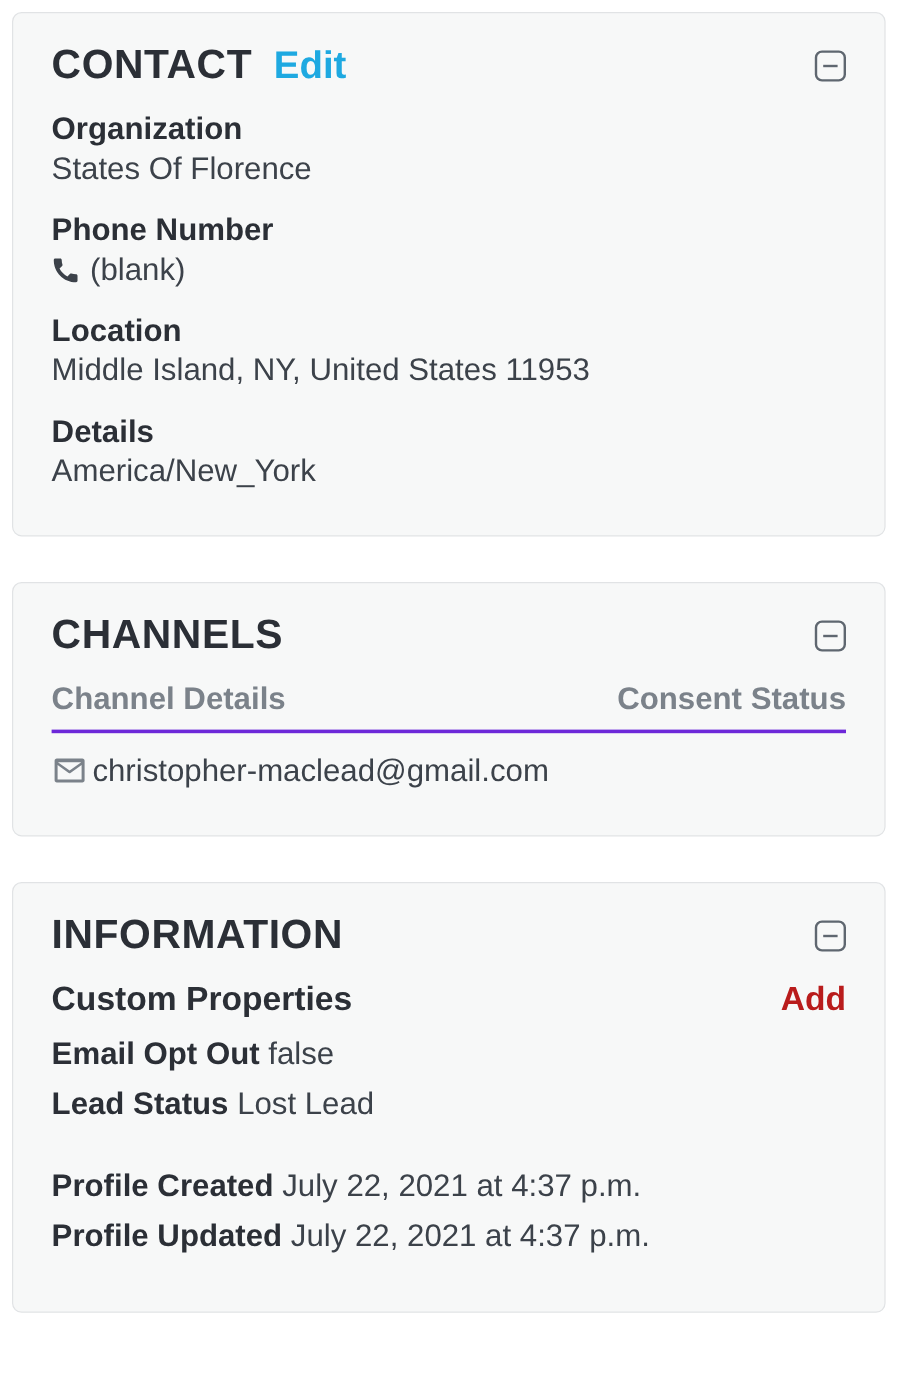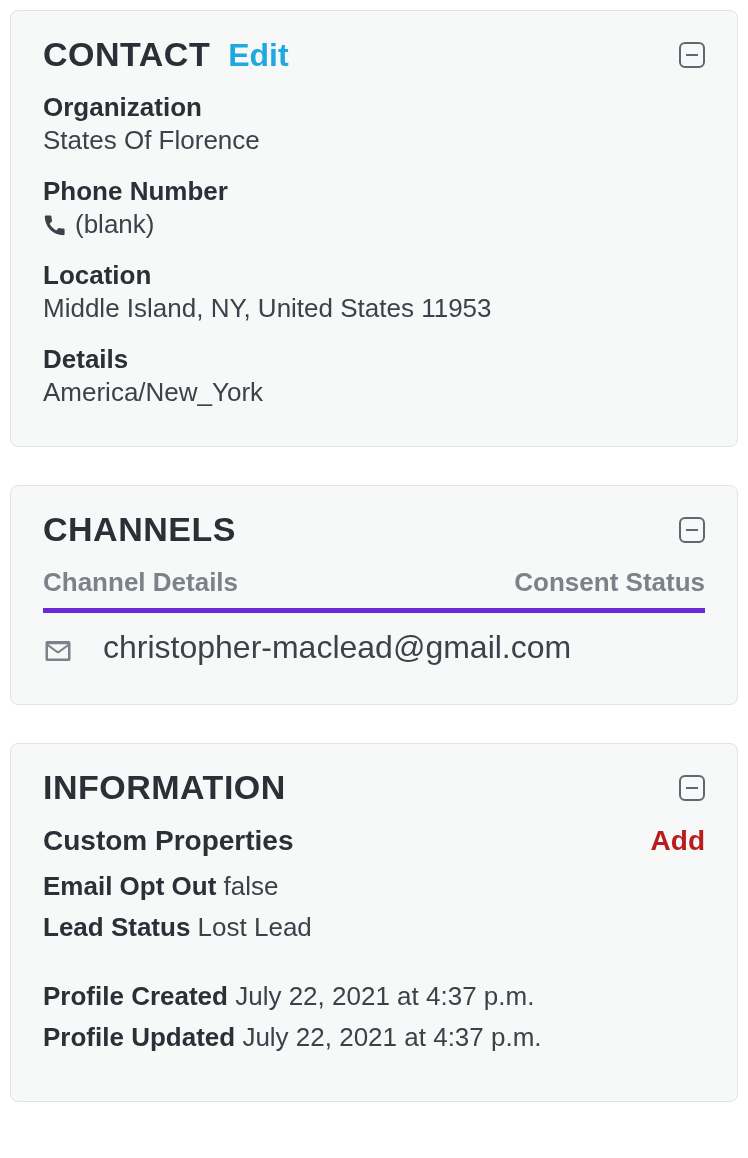--- a/index.html
+++ b/index.html
@@ -64,26 +64,26 @@
     display: flex; align-items: center; gap: 8px;
   }
   .icon-inline { display: inline-flex; width: 24px; height: 24px; color: #3c424a; }
   .table-header {
     display: flex;
     justify-content: space-between;
     font-size: 26px;
     font-weight: 700;
     color: #7b828a;
     padding-bottom: 10px;
-    border-bottom: 5px solid #6d28d9;
+    border-bottom: 3px solid #6d28d9;
     margin-bottom: 16px;
   }
   .channel-row {
-    display: flex; align-items: flex-end; gap: 30px;
-    font-size: 32px; color: #3c424a;
+    display: flex; align-items: flex-start; gap: 4px;
+    font-size: 26px; color: #3c424a;
   }
   .channel-row .env-icon { width: 30px; height: 30px; color: #7b828a; }
   .subheader-row {
     display: flex; justify-content: space-between; align-items: baseline;
     margin-bottom: 14px;
   }
   .subheader {
     font-size: 28px; font-weight: 800; color: #2b2f36;
   }
   .add-link { font-size: 28px; font-weight: 700; color: #b91c1c; cursor: pointer; }

